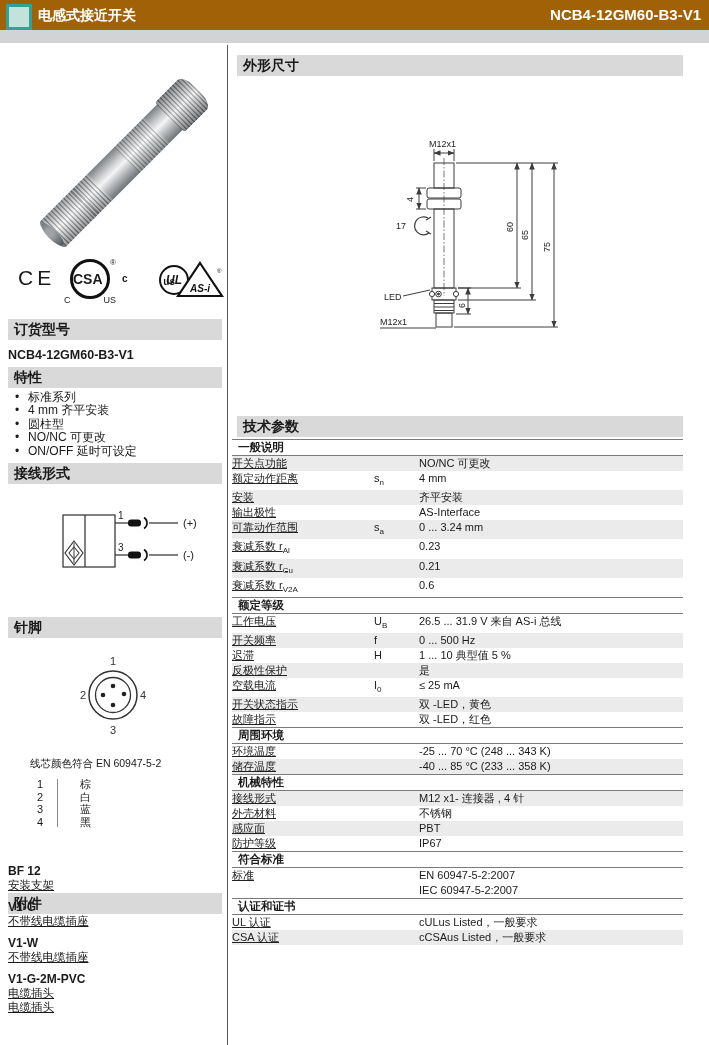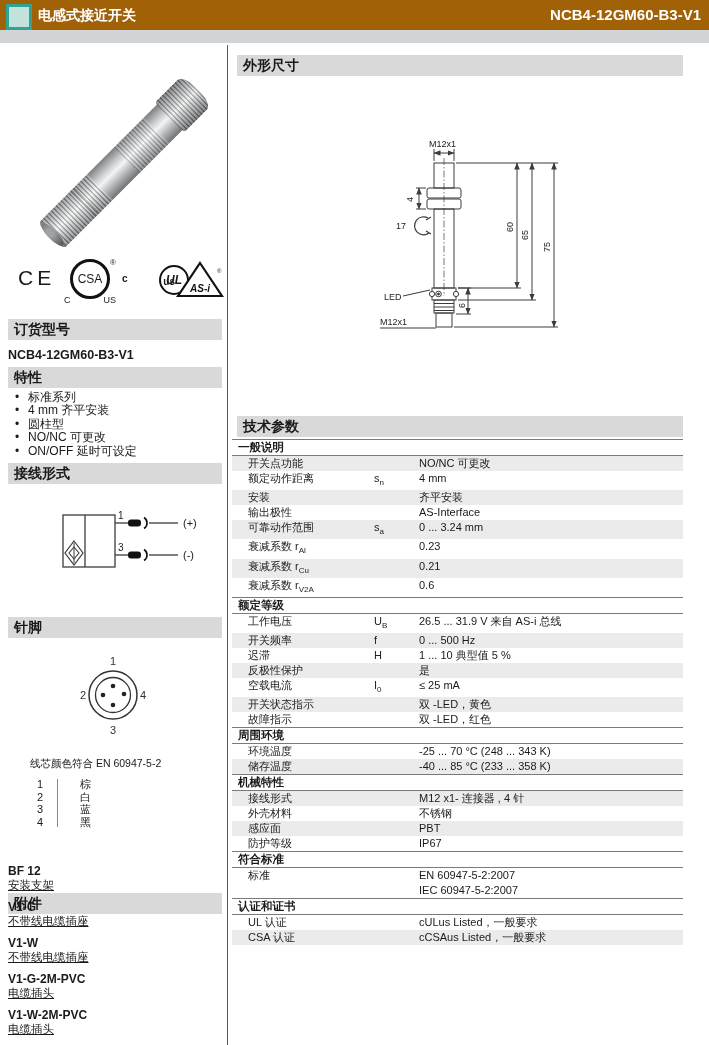--- a/index.html
+++ b/index.html
@@ -39,21 +39,21 @@
   .seg-head{left:168px;top:-3px;height:42px;width:40px;border-radius:3px 8px 8px 3px/6px 16px 16px 6px;
        background:repeating-linear-gradient(90deg,rgba(30,30,30,.25) 0 1.5px,rgba(255,255,255,.2) 1.5px 3.5px),
                   linear-gradient(180deg,#6b6e71,#c6c8ca 35%,#eceded 50%,#a3a6a8 75%,#5f6265);}
   .face{position:absolute;left:-2px;top:3px;width:10px;height:30px;border-radius:50%;
         background:radial-gradient(circle at 40% 40%,#9fa3a6 20%,#565a5d 90%);}
   
   .logo{position:absolute;}
   #ce{left:18px;top:266px;font-size:21px;letter-spacing:4px;font-weight:500;}
   #csa{left:64px;top:257px;width:54px;height:50px;}
   .csa-circle{position:absolute;left:6px;top:2px;width:34px;height:34px;border:3.5px solid #111;border-radius:50%;
-              text-align:center;font-weight:normal;font-size:12px;line-height:34px;}
+              font-weight:bold;font-size:14px;line-height:34px;}
   .csa-c{position:absolute;left:0;bottom:2px;font-size:9px;}
   .csa-us{position:absolute;right:2px;bottom:2px;font-size:9px;}
   .csa-r{position:absolute;right:2px;top:1px;font-size:8px;}
   #ul{left:122px;top:264px;width:56px;height:34px;}
   .ul-c{position:absolute;left:0;top:9px;font-size:10px;font-weight:bold;}
   .ul-circle{position:absolute;left:9px;top:1px;width:26px;height:26px;border:2.5px solid #111;border-radius:50%;
              text-align:center;font-size:12px;font-weight:bold;font-style:italic;line-height:26px;margin-left:28px;}
   .ul-us{position:absolute;right:3px;top:12px;font-size:10px;font-weight:bold;}
   #asi{left:176px;top:261px;}
   
@@ -66,21 +66,21 @@
   .wc-col{margin-left:30px;}
   .wc-div{position:absolute;left:27px;top:1px;width:1px;height:48px;background:#888;}
   
   #dims-svg{position:absolute;left:372px;top:128px;}
   
   #spec-table{position:absolute;left:232px;top:439px;width:451px;}
   .sgroup{font-size:11.5px;font-weight:bold;line-height:13px;padding:1px 0 1px 6px;
           border-top:1px solid #7a7a7a;border-bottom:1px solid #7a7a7a;}
   .srow{display:flex;font-size:11px;line-height:15px;}
   .srow.shade{background:#ebebec;}
-  .c1{width:142px;padding-left:16px;box-sizing:border-box;color:#222;}
+  .c1{width:142px;box-sizing:border-box;color:#222;text-decoration:underline;}
   .c2{width:45px;color:#222;}
   .c3{flex:1;}
   sub{font-size:8px;}
   svg text{font-family:"Liberation Sans",sans-serif;}
 </style>
 </head>
 <body>
 
 <div id="page">
 
@@ -191,21 +191,20 @@
   <div class="bar l" id="bar-acc">附件</div>
   <div id="accessories">
       <div class="acc-model">BF 12</div>
       <div class="acc-desc">安装支架</div>
       <div class="acc-model">V1-G</div>
       <div class="acc-desc">不带线电缆插座</div>
       <div class="acc-model">V1-W</div>
       <div class="acc-desc">不带线电缆插座</div>
       <div class="acc-model">V1-G-2M-PVC</div>
       <div class="acc-desc">电缆插头</div>
-      <div class="acc-model">V1-W-2M-PVC</div>
       <div class="acc-desc">电缆插头</div>
     </div>
 
   <div class="bar r" id="bar-dims">外形尺寸</div>
 
   <svg id="dims-svg" width="230" height="208" viewBox="0 0 230 208">
     <defs>
       <marker id="ar" markerWidth="8" markerHeight="8" refX="6.5" refY="4" orient="auto-start-reverse">
         <path d="M0 1.2 L7 4 L0 6.8 z" fill="#3c3c3c"></path>
       </marker>

